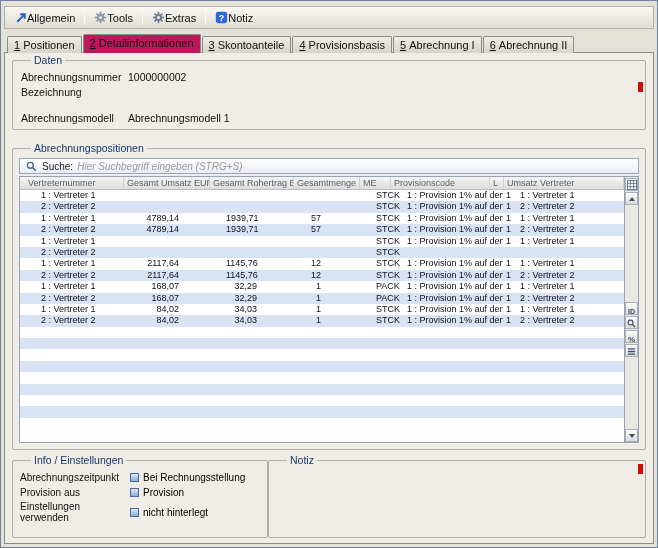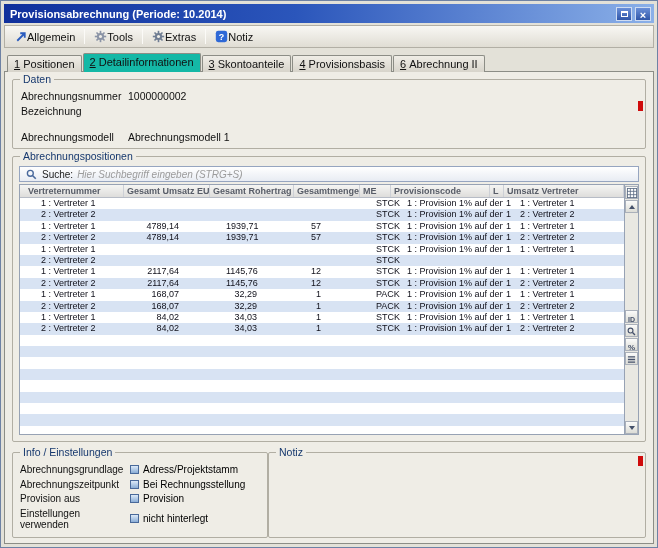--- a/index.html
+++ b/index.html
@@ -23,53 +23,53 @@
   .menu-item { display: flex; align-items: flex-end; padding: 2px 6px; font-size: 11px; color: #111; }
   .menu-sep { width: 1px; height: 15px; background: #b0ada2; border-right: 1px solid #fbfaf7; margin: 0 3px; }
   .mi-icon { display: flex; width: 13px; height: 13px; align-items: center; justify-content: center; }
 
   
   .tabs { flex: 0 0 21px; display: flex; align-items: flex-end; margin-top: 3px; padding-left: 3px;
           position: relative; z-index: 2; }
   .tab { font-size: 11px; color: #111; padding: 2px 6px; background: linear-gradient(#efede6,#d7d4cb);
          border: 1px solid #8c8d86; border-bottom: none; border-radius: 2px 2px 0 0; margin-right: 1px; height: 17px;
          white-space: nowrap; }
-  .tab.active { background: #14b8a6; height: 19px; box-shadow: 0 2px 0 #efede6; }
+  .tab.active { background: #be185d; height: 19px; box-shadow: 0 2px 0 #efede6; }
   .tab-num { text-decoration: underline; }
 
   
   .panel { flex: 1; border: 1px solid #8c8d86; margin-top: -1px; background: #efede6;
            padding: 7px 7px 5px; display: flex; flex-direction: column; overflow: hidden; }
 
   .group { border: 1px solid #b1aea3; border-radius: 2px; position: relative; }
-  .group-label { position: absolute; top: -7px; left: 7px; background: #efede6; padding: 0 3px;
+  .group-label { position: absolute; top: -7px; left: 18px; background: #efede6; padding: 0 3px;
                  font-size: 10.5px; color: #16386e; line-height: 13px; white-space: nowrap; }
   .red-marker { position: absolute; width: 5px; height: 10px; background: #cf0b0b; }
 
   
   .group-daten { flex: 0 0 64px; padding: 10px 8px 2px; }
   .frow { display: flex; font-size: 10.5px; margin-bottom: 3px; }
   .frow-bezeichnung { height: 23px; }
   .flabel { width: 107px; color: #111; }
   .fvalue { color: #111; }
 
   
-  .group-pos { flex: 1; margin-top: 7px; padding: 9px 6px 6px; display: flex; flex-direction: column; min-height: 0; }
+  .group-pos { flex: 1; margin-top: 18px; padding: 9px 6px 6px; display: flex; flex-direction: column; min-height: 0; }
   .search-bar { flex: 0 0 16px; border: 1px solid #96a5c0; background: linear-gradient(#ffffff,#e8ecf3);
                 display: flex; align-items: center; gap: 4px; padding: 0 5px; margin-bottom: 2px; }
   .search-label { font-size: 10px; color: #222; }
   .search-input { flex: 1; border: none; outline: none; background: transparent;
                   font-family: "Liberation Sans", sans-serif; font-size: 10px; color: #555; }
   .search-input::placeholder { color: #9b9b9b; font-style: italic; }
 
   .grid-wrap { flex: 1; display: flex; border: 1px solid #97a2b4; background: #fff; min-height: 0; }
   .grid-main { flex: 1; display: flex; flex-direction: column; overflow: hidden; min-width: 0; }
   .thead { flex: 0 0 13px; display: flex; background: linear-gradient(#f5f5f3,#dedddb); border-bottom: 1px solid #b7bcc6; }
   .th { font-size: 9px; color: #585d68; padding: 1px 3px; border-right: 1px solid #cdd0d6;
-        white-space: nowrap; overflow: hidden; font-weight: bold; }
+        white-space: nowrap; overflow: hidden; }
   .tbody { flex: 1; overflow: hidden; }
   .tr { display: flex; height: 11.4px; background: #fff; padding-left: 13px; }
   .tr.alt { background: #d8e3f3; }
   .td { font-size: 9px; color: #10101a; padding: 0 3px; white-space: nowrap; overflow: hidden; line-height: 11.4px; }
   .td.right { text-align: right; }
   .col-vertreter { width: 104px; padding-left: 8px; }
   .col-umsatz { width: 86px; }
   .col-rohertrag { width: 84px; }
   .col-menge { width: 66px; }
   .col-me { width: 31px; }
@@ -98,29 +98,20 @@
   .info-label { width: 110px; color: #111; }
   .info-value-wrap { display: flex; align-items: center; gap: 4px; }
   .info-bullet { width: 9px; height: 9px; border: 1px solid #49699a; background: linear-gradient(#dce9f8,#8aadd6); }
   .group-notiz { flex: 1; }
 </style>
 </head>
 <body>
 
 <div class="window">
 
-  <div class="titlebar">
-    <span class="titlebar-title">Provisionsabrechnung (Periode: 10.2014)</span>
-    <div class="tb-btn">
-      <span class="btn-max-glyph"></span>
-    </div>
-    <div class="tb-btn">
-      <span class="btn-close-glyph"></span>
-    </div>
-  </div>
 
   <div class="menubar">
       <div class="menu-item">
         <span class="mi-icon">
           <svg width="12" height="12" viewBox="0 0 16 16">
             <path d="M3 13 L12 4 M7 3 h6 v6" stroke="#2a5cbe" stroke-width="2.4" fill="none"></path>
           </svg>
         </span>
         <span>Allgemein</span>
       </div>
@@ -166,20 +157,21 @@
         </span>
         <span>Notiz</span>
       </div>
     </div>
 
   <div class="tabs">
       <div class="tab"><span class="tab-num">1</span>&nbsp;<span>Positionen</span></div>
       <div class="tab active"><span class="tab-num">2</span>&nbsp;<span>Detailinformationen</span></div>
       <div class="tab"><span class="tab-num">3</span>&nbsp;<span>Skontoanteile</span></div>
       <div class="tab"><span class="tab-num">4</span>&nbsp;<span>Provisionsbasis</span></div>
+      <div class="tab"><span class="tab-num">5</span>&nbsp;<span>Abrechnung I</span></div>
       <div class="tab"><span class="tab-num">6</span>&nbsp;<span>Abrechnung II</span></div>
     </div>
 
   <div class="panel">
 
     <div class="group group-daten">
       <span class="group-label">Daten</span>
       <div class="frow">
         <span class="flabel">Abrechnungsnummer</span>
         <span class="fvalue">1000000002</span>
@@ -385,27 +377,20 @@
             <span class="arr down"></span>
           </div>
         </div>
       </div>
     </div>
 
     <div class="bottom-row">
       <div class="group group-info">
         <span class="group-label">Info / Einstellungen</span>
         <div id="info-rows">
-            <div class="info-row">
-              <span class="info-label">Abrechnungsgrundlage</span>
-              <span class="info-value-wrap">
-                <span class="info-bullet"></span>
-                <span>Adress/Projektstamm</span>
-              </span>
-            </div>
             <div class="info-row">
               <span class="info-label">Abrechnungszeitpunkt</span>
               <span class="info-value-wrap">
                 <span class="info-bullet"></span>
                 <span>Bei Rechnungsstellung</span>
               </span>
             </div>
             <div class="info-row">
               <span class="info-label">Provision aus</span>
               <span class="info-value-wrap">

